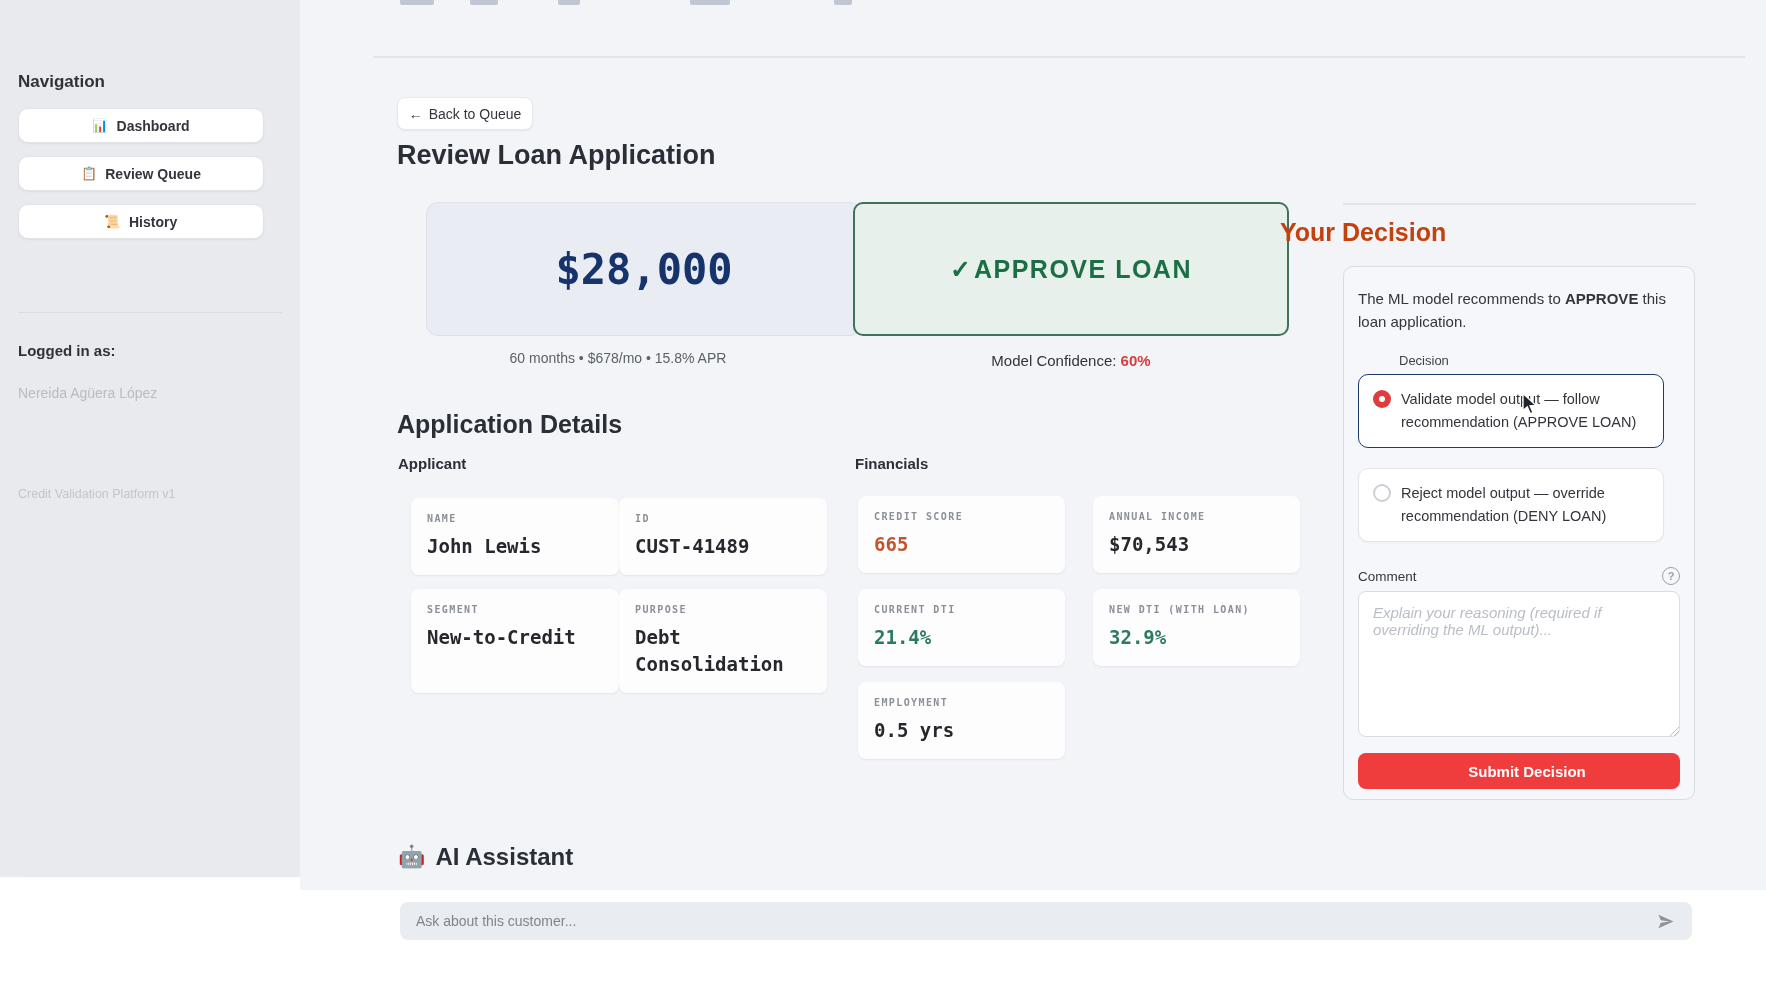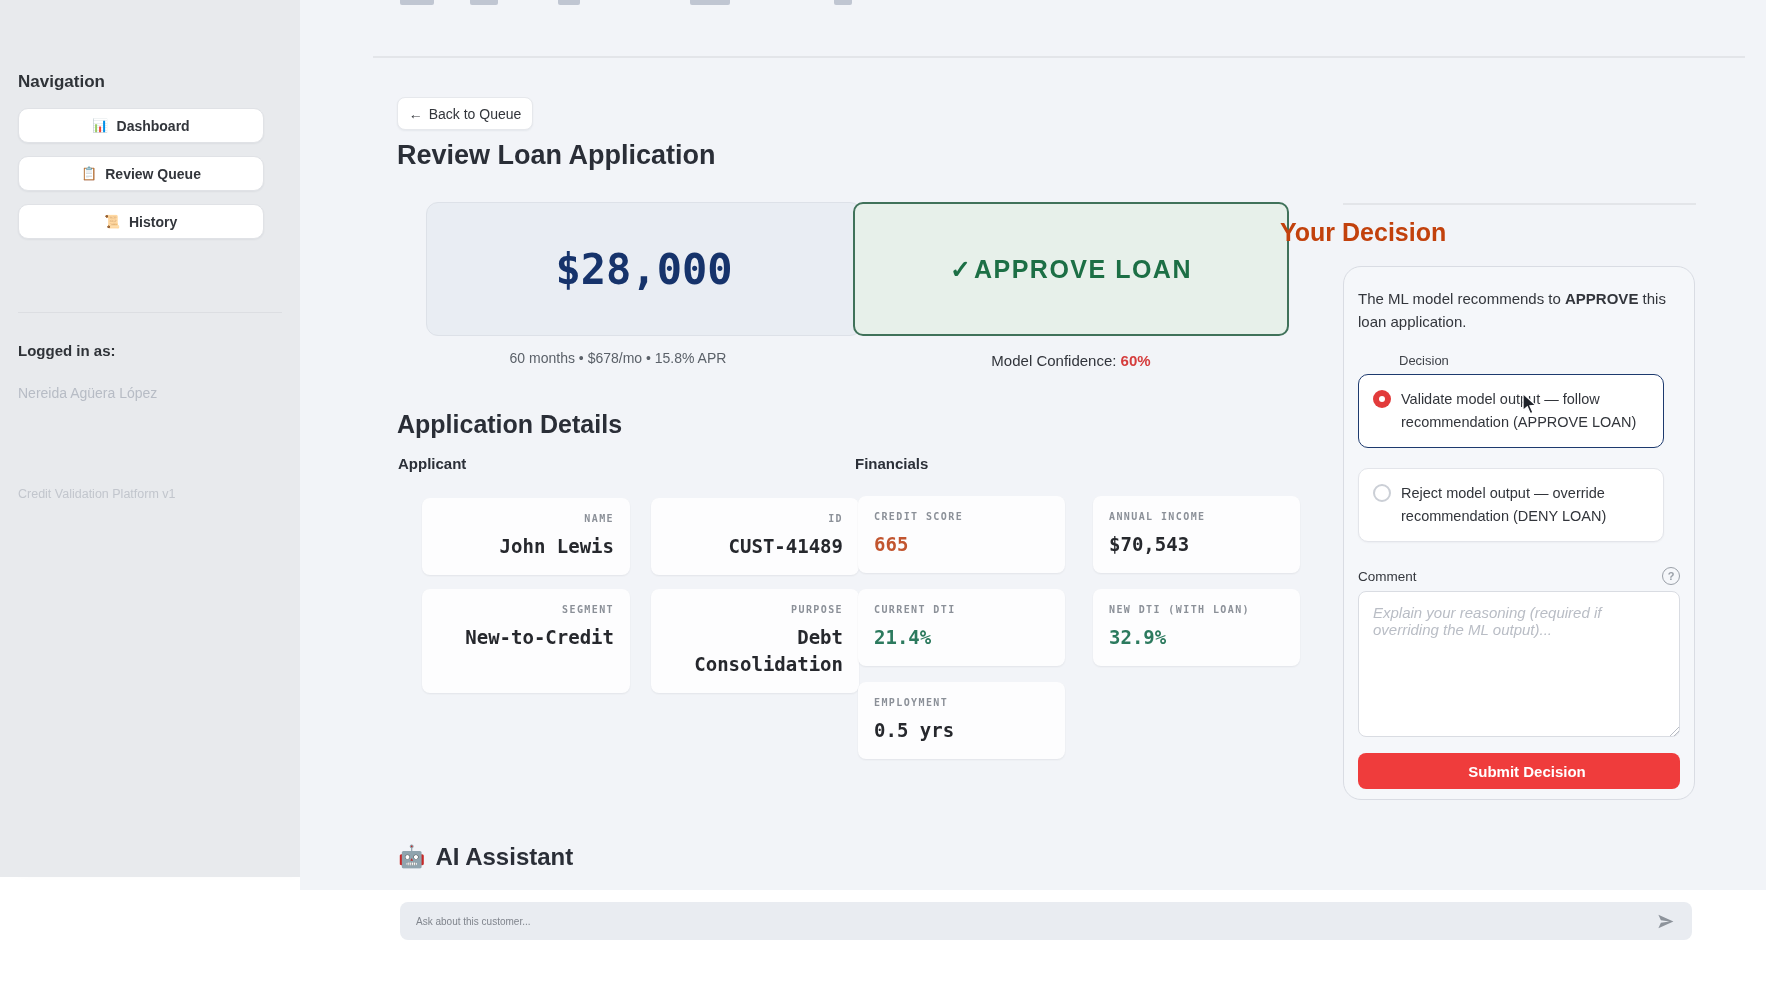--- a/index.html
+++ b/index.html
@@ -39,32 +39,32 @@
   .approve-text { font-size:25px; font-weight:700; letter-spacing:1.5px; color:#1c6f45; display:flex; align-items:center; }
   .approve-text .chk { margin-right:3px; letter-spacing:0; }
   .confidence { position:absolute; left:553px; top:352px; width:436px; text-align:center; font-size:15px; color:#31343b; }
   .confidence b { color:#d53c3c; }
 
   .section-title { position:absolute; left:97px; top:410px; font-size:25px; font-weight:700; color:#2a2e37; }
   .group-head { position:absolute; top:455px; font-size:15px; font-weight:700; color:#2b2f38; }
   .gh-applicant { left:98px; } .gh-financials { left:555px; }
 
   .grid2 { position:absolute; display:grid; }
-  .grid-applicant { left:122px; top:498px; grid-template-columns:208px 208px; gap:14px 21px;text-align:right; }
+  .grid-applicant { left:111px; top:498px; grid-template-columns:208px 208px; gap:14px 0; }
   .grid-financials { left:558px; top:496px; grid-template-columns:207px 207px; gap:16px 28px; }
   .metric-card { background:#fdfdfe; border-radius:8px; padding:15px 16px; box-shadow:0 1px 2px rgba(22,28,45,.07); }
   .metric-label { font-family:"DejaVu Sans Mono", monospace; font-size:10px; font-weight:600; letter-spacing:1.4px;
                   color:#8b9098; text-transform:uppercase; margin-bottom:9px; white-space:nowrap; }
   .metric-value { font-family:"DejaVu Sans Mono", monospace; font-size:19px; font-weight:700; color:#26282d; line-height:1.42; }
 
   
   .right-divider { position:absolute; left:1043px; top:203px; width:353px; height:2px; background:#e3e5e9; }
   .decision-title { position:absolute; left:980px; top:218px; font-size:25px; font-weight:700; color:#c2410c; }
   .decision-card { position:absolute; left:1043px; top:266px; width:352px; height:534px; background:#f5f7fa;
-                   border:1px solid #d9dce3; border-radius:18px; }
+                   border:1px solid #d9dce3; border-radius:10px; }
   .rec-text { position:absolute; left:14px; top:20px; width:322px; font-size:15px; color:#33363c; line-height:1.55; }
   .decision-label { position:absolute; left:14px; top:86px; font-size:13px; color:#3f434a;margin-left:41px; }
   .opt { position:absolute; left:14px; width:306px; background:#ffffff; border-radius:10px; padding:13px 14px;
          display:flex; align-items:flex-start; gap:10px; cursor:pointer; }
   .opt1 { top:107px; border:1.6px solid #1d3a6e; }
   .opt2 { top:201px; border:1px solid #e3e5ea; box-shadow:0 1px 2px rgba(22,28,45,.04); }
   .radio { width:18px; height:18px; border-radius:50%; flex:0 0 18px; margin-top:2px; position:relative; }
   .radio.on { background:#e23b3b; }
   .radio.on::after { content:""; position:absolute; left:6px; top:6px; width:6px; height:6px; border-radius:50%; background:#ffffff; }
   .radio.off { background:#ffffff; border:2px solid #cbcfd6; }
@@ -84,21 +84,21 @@
                 border-radius:8px; color:#ffffff; font-size:15px; font-weight:700; font-family:"Liberation Sans", sans-serif;
                 cursor:pointer;padding-left:16px; }
 
   
   .assistant-head { position:absolute; left:98px; top:843px; display:flex; align-items:center; gap:10px; }
   .assistant-head .bot { font-size:22px; line-height:1; }
   .assistant-head .t { font-size:24px; font-weight:700; color:#2a2e37; }
   .bottom-band { position:absolute; left:0; top:890px; width:1766px; height:93px; background:#ffffff; }
   .chat-input { position:absolute; left:400px; top:902px; width:1292px; height:38px; background:#e9ecf1; border-radius:8px;
                 display:flex; align-items:center; padding:0 16px; cursor:text; }
-  .chat-placeholder { font-size:10px; color:#80858d; flex:1; }
+  .chat-placeholder { font-size:14px; color:#80858d; flex:1; }
   .send-btn { width:22px; height:22px; display:flex; align-items:center; justify-content:center; cursor:pointer; }
 
   .cursor { position:absolute; left:1520px; top:392px; pointer-events:none; }
 </style>
 </head>
 <body>
 
 <div class="page">
 
   <div class="sidebar">

